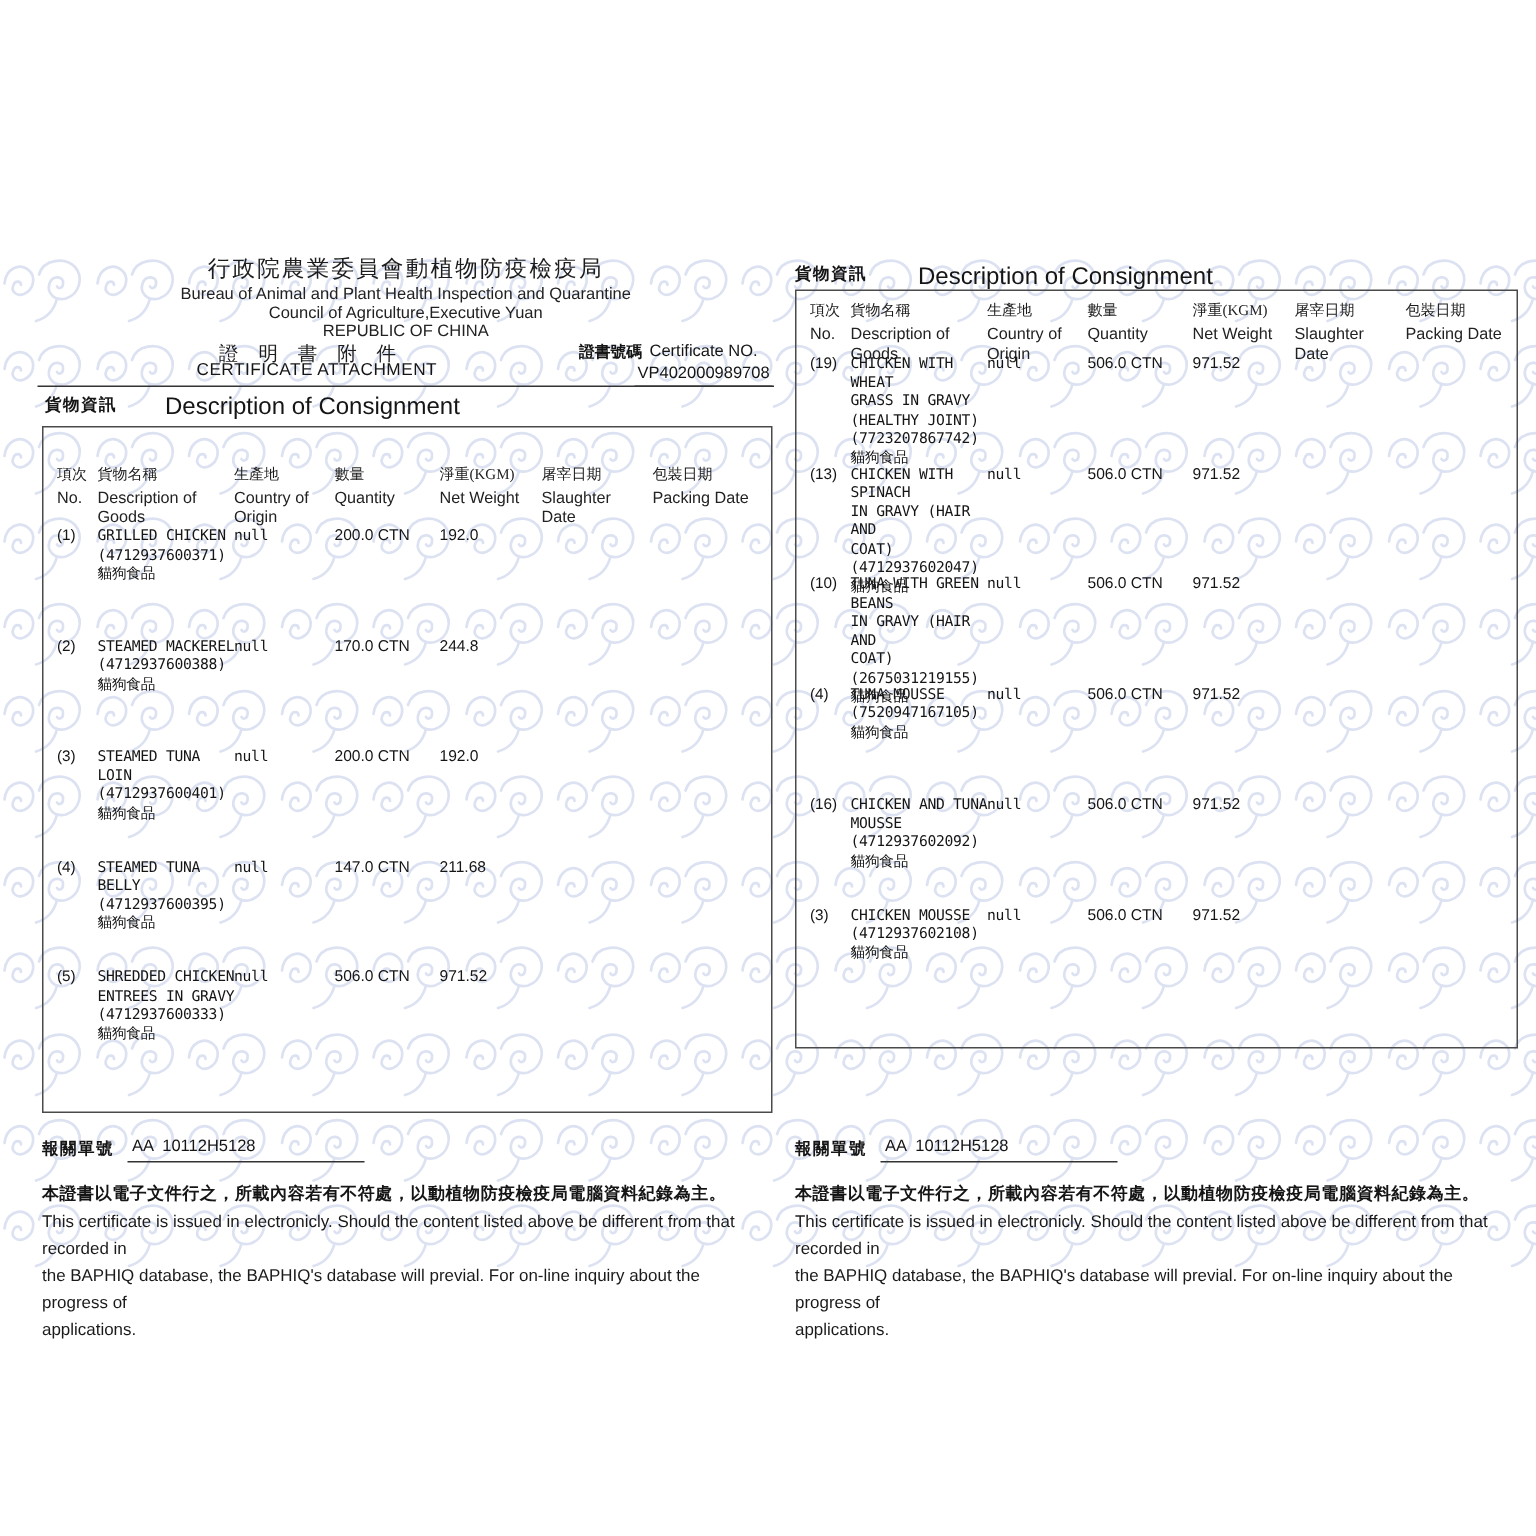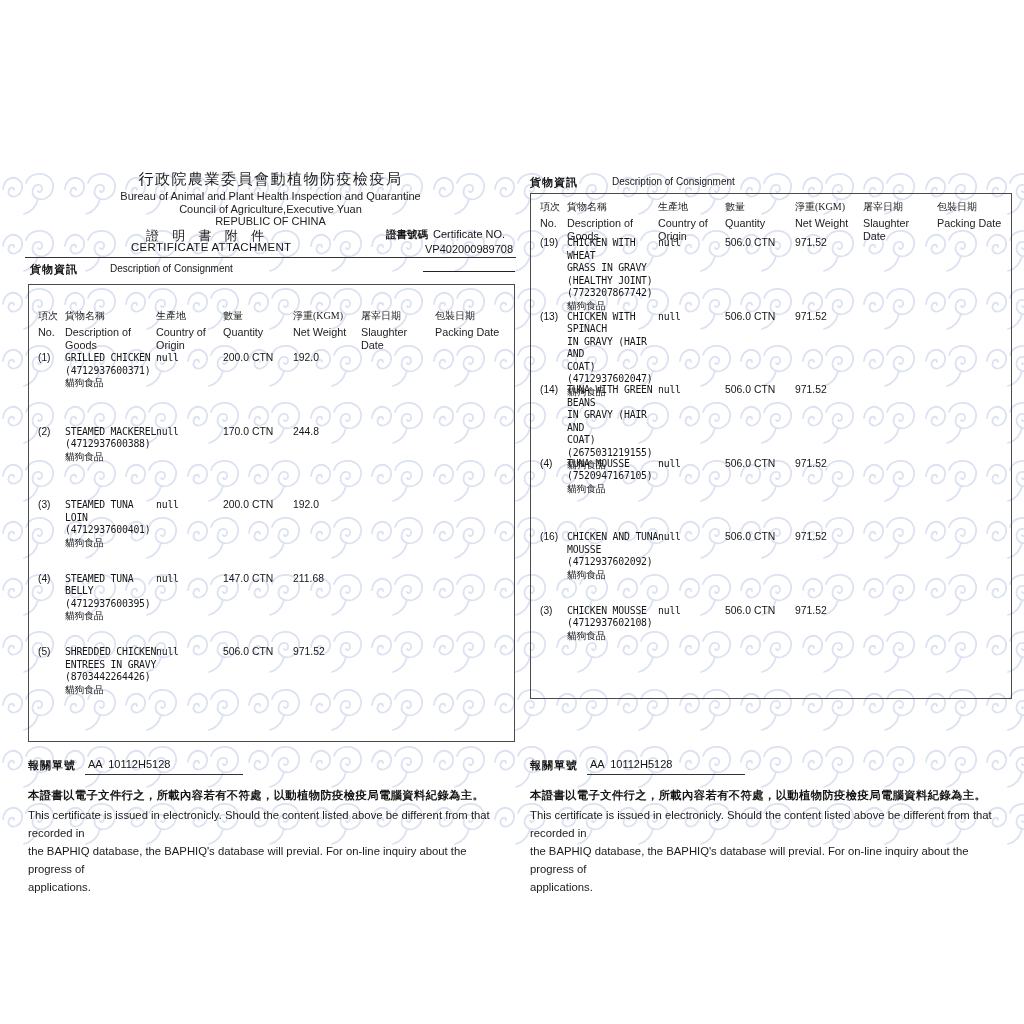--- a/index.html
+++ b/index.html
@@ -17,25 +17,25 @@
   .page.right{left:530px;width:480px}
   .abs{position:absolute}
   
   .title-zh{top:0;left:0;width:100%;text-align:center;font-family:"Liberation Serif",serif;font-size:15px;letter-spacing:1.5px;color:#1c1c1c}
   .sub{left:0;width:100%;text-align:center;font-size:11px;color:#222}
   .sub.l1{top:20px}.sub.l2{top:33px}.sub.l3{top:45px}
   .doc-title-zh{top:57px;left:118px;font-family:"Liberation Serif",serif;font-size:13px;letter-spacing:5px;color:#1c1c1c}
   .certno-zh{top:58px;left:358px;font-family:"Liberation Serif",serif;font-weight:bold;font-size:10.5px}
   .certno-en{top:58px;left:405px;font-size:11px}
   .doc-title-en{top:71px;left:103px;font-size:11.5px;letter-spacing:.3px}
-  .certno-val{top:73px;left:395px;font-size:11px;border-bottom:1.5px solid #222;padding:0 2px 16px 2px}
+  .certno-val{top:73px;left:395px;font-size:11px;border-bottom:1.5px solid #222;padding:0 2px 2px 2px}
   .header-rule{top:87px;left:-3px;width:491px;height:0;border-top:1.6px solid #333}
   
   .cons-zh{font-family:"Liberation Serif",serif;font-weight:bold;font-size:11px;letter-spacing:1px}
-  .cons-en{font-size:10px}
+  .cons-en{font-size:16px}
   .left .cons-zh{top:92px;left:2px}
   .left .cons-en{top:93px;left:82px}
   .right .cons-zh{top:5px;left:0}
   .right .cons-en{top:6px;left:82px}
   
   .tbl{border:1.2px solid #4a4a4a;background:transparent}
   .left .tbl{top:114px;left:0;width:485px;height:456px}
   .right .tbl{top:23px;left:0;width:480px;height:504px}
   .thead{position:absolute;left:0;right:0}
   .left .thead{top:24px}
@@ -1587,21 +1587,21 @@
           <div class="cell c-qty">147.0 CTN</div>
           <div class="cell c-net">211.68</div>
           <div class="cell c-sl"></div>
           <div class="cell c-pk"></div>
         </div>
 
         <div class="row">
           <div class="cell c-no">(5)</div>
           <div class="cell c-goods mono">SHREDDED CHICKEN
 ENTREES IN GRAVY
-(8703442264426)
+(4712937600333)
 貓狗食品</div>
           <div class="cell c-origin mono">null</div>
           <div class="cell c-qty">506.0 CTN</div>
           <div class="cell c-net">971.52</div>
           <div class="cell c-sl"></div>
           <div class="cell c-pk"></div>
         </div>
       </div>
   </div>
 
@@ -1673,21 +1673,21 @@
 COAT) (4712937602047)
 貓狗食品</div>
           <div class="cell c-origin mono">null</div>
           <div class="cell c-qty">506.0 CTN</div>
           <div class="cell c-net">971.52</div>
           <div class="cell c-sl"></div>
           <div class="cell c-pk"></div>
         </div>
 
         <div class="row">
-          <div class="cell c-no">(14)</div>
+          <div class="cell c-no">(10)</div>
           <div class="cell c-goods mono">TUNA WITH GREEN BEANS
 IN GRAVY (HAIR AND
 COAT) (2675031219155)
 貓狗食品</div>
           <div class="cell c-origin mono">null</div>
           <div class="cell c-qty">506.0 CTN</div>
           <div class="cell c-net">971.52</div>
           <div class="cell c-sl"></div>
           <div class="cell c-pk"></div>
         </div>

